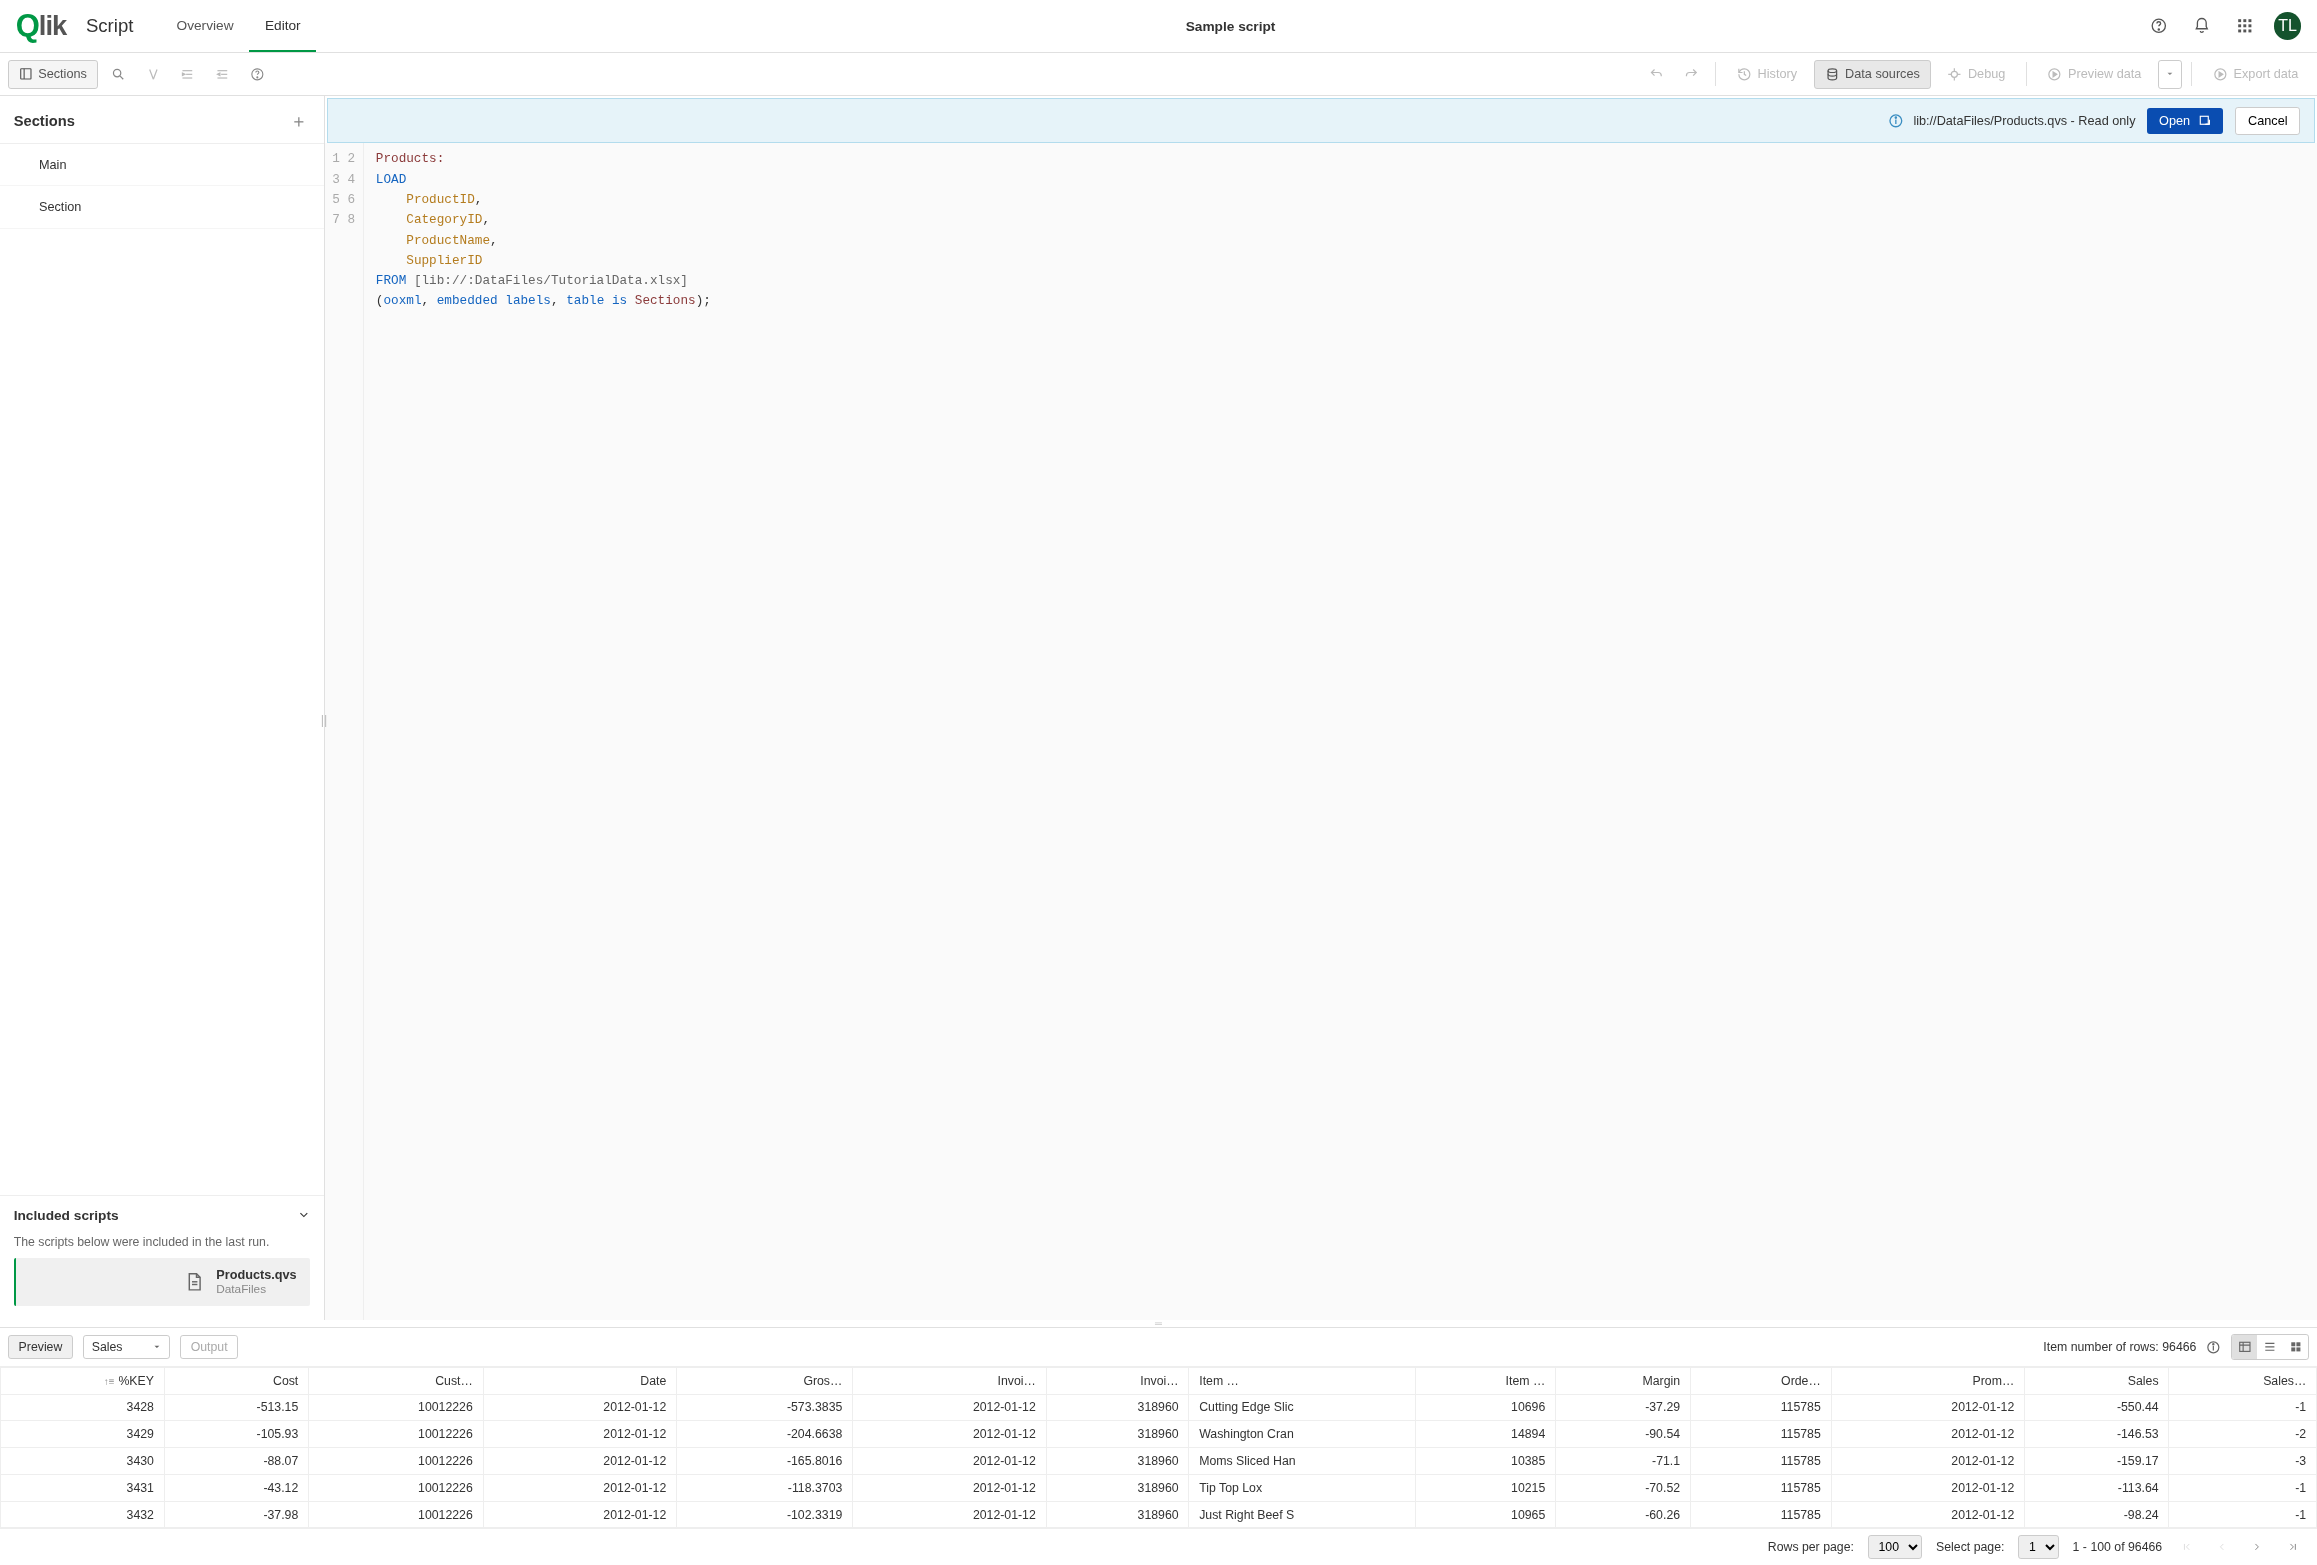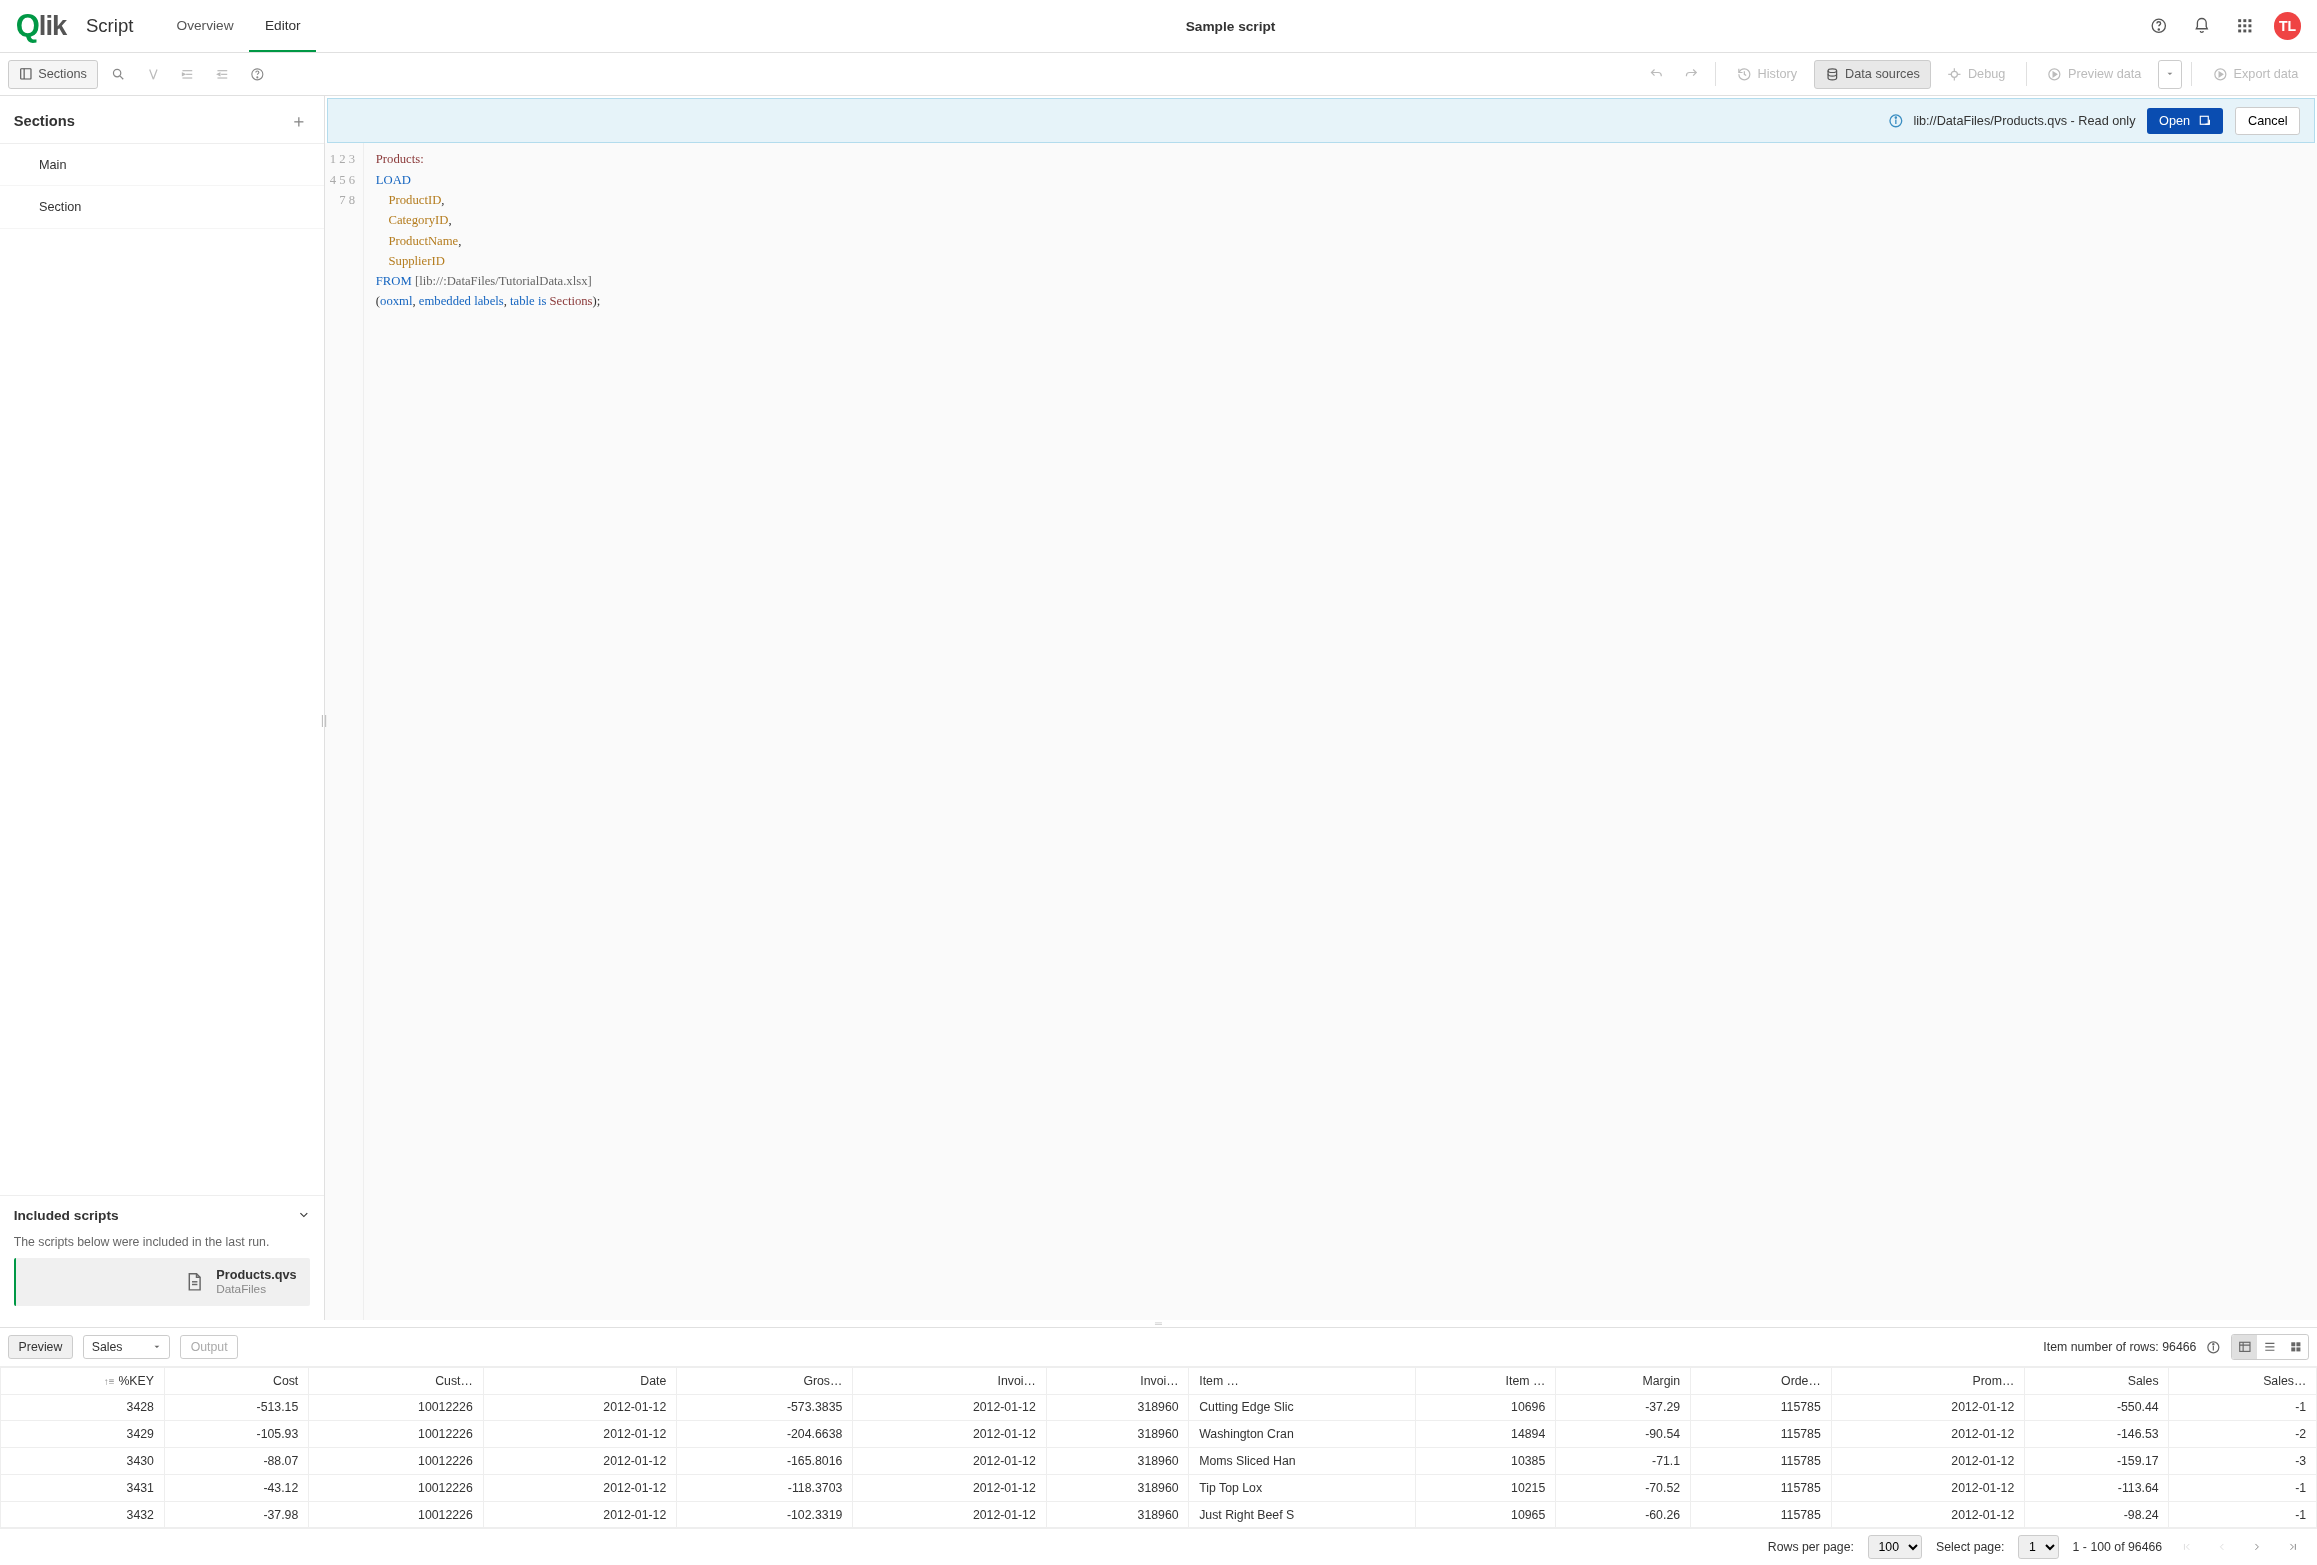--- a/index.html
+++ b/index.html
@@ -11,21 +11,21 @@
 .logo { font-size: 27.4px; font-weight: 700; letter-spacing: -1px; margin-right: 19.6px; display: flex; align-items: center; }
 .logo-q { color: #009845; font-size: 31px; font-weight: 700; }
 .logo-rest { color: #555; }
 .script-label { font-size: 18.6px; color: #333; margin-right: 27.4px; }
 .header-tabs { display: flex; align-items: stretch; height: 100%; }
 .header-tab { display: flex; align-items: center; padding: 0 15.7px; color: #555; font-size: 13.7px; cursor: pointer; border-bottom: 2.9px solid transparent; }
 .header-tab.active { border-bottom-color: #009845; color: #333; font-weight: 500; }
 .header-title { flex: 1; text-align: center; font-size: 13.7px; font-weight: 600; color: #333; }
 .header-actions { display: flex; align-items: center; gap: 15.7px; }
 .header-icon-btn { width: 27.4px; height: 27.4px; display: flex; align-items: center; justify-content: center; color: #555; cursor: pointer; border-radius: 3.9px; }
-.avatar { width: 27.4px; height: 27.4px; border-radius: 50%; background: #ef4444; color: #fff; display: flex; align-items: center; justify-content: center; font-size: 14px; font-weight: 700; }
+.avatar { width: 27.4px; height: 27.4px; border-radius: 50%; background: #14532d; color: #fff; display: flex; align-items: center; justify-content: center; font-size: 16px; font-weight: 400; }
 
 
 .toolbar { display: flex; align-items: center; height: 43px; border-bottom: 1px solid #e0e0e0; padding: 0 7.8px; gap: 5.9px; }
 .toolbar-spacer { flex: 1; }
 .tb-btn { display: flex; align-items: center; gap: 5.9px; height: 29px; padding: 0 9.8px; border-radius: 2.9px; color: #888; cursor: pointer; font-size: 12.7px; border: 1px solid transparent; }
 .tb-btn.iconly { width: 29px; padding: 0; justify-content: center; }
 .tb-btn.boxed { border: 1px solid #ccc; background: #f5f5f5; color: #555; }
 .tb-btn.active-box { border: 1px solid #ccc; background: #e8e8e8; color: #555; }
 .tb-btn.disabled { color: #bbb; cursor: default; }
 .tb-sep { width: 1px; height: 23.5px; background: #e0e0e0; margin: 0 3.9px; }
@@ -48,21 +48,21 @@
 .script-card .name { font-size: 12.7px; font-weight: 600; }
 .script-card .loc { font-size: 11.8px; color: #888; }
 
 
 .editor-wrap { flex: 1; display: flex; flex-direction: column; min-width: 0; }
 .notice-bar { display:flex; align-items:center; gap:11.8px; background: #e6f3f9; border: 1px solid #b3dced; margin: 2px 2px 0 2px; padding: 7.8px 13.7px; }
 .notice-bar .msg { flex:1; text-align:center; font-size:12.7px; color:#333; display:flex; align-items:center; justify-content:flex-end; gap:9.8px; }
 .notice-bar .info-i { color:#3b8ec2; }
 .btn-primary { background:#0a4db1; color:#fff; border:none; border-radius:2.9px; padding:5.9px 11.8px; font-size:12.7px; display:flex; align-items:center; gap:7.8px; cursor:pointer; }
 .btn-secondary { background:#fff; border:1px solid #ccc; border-radius:2.9px; padding:5.9px 11.8px; font-size:12.7px; cursor:pointer; }
-.code-area { flex:1; display:flex; background:#fafafa; font-family: Liberation Serif, serif; font-size:12.7px; line-height:1.6; overflow:auto; }
+.code-area { flex:1; display:flex; background:#fafafa; font-family: Liberation Mono, monospace; font-size:12.7px; line-height:1.6; overflow:auto; }
 .gutter { width:39px; text-align:right; padding:5.9px 7.8px 5.9px 0; color:#aaa; background:#fafafa; border-right:1px solid #eee; user-select:none; }
 .code { padding:5.9px 11.8px; white-space:pre; }
 .hl-tbl { color:#8b3a3a; }
 .hl-kw { color:#1565c0; }
 .hl-fld { color:#b47c1e; }
 .hl-str { color:#666; }
 .hl-op { color:#1565c0; }
 .hl-id { color:#8b3a3a; }
 .drag-h { height:7.8px; display:flex; align-items:center; justify-content:center; color:#ccc; cursor:row-resize; font-size:9.8px; }
 

